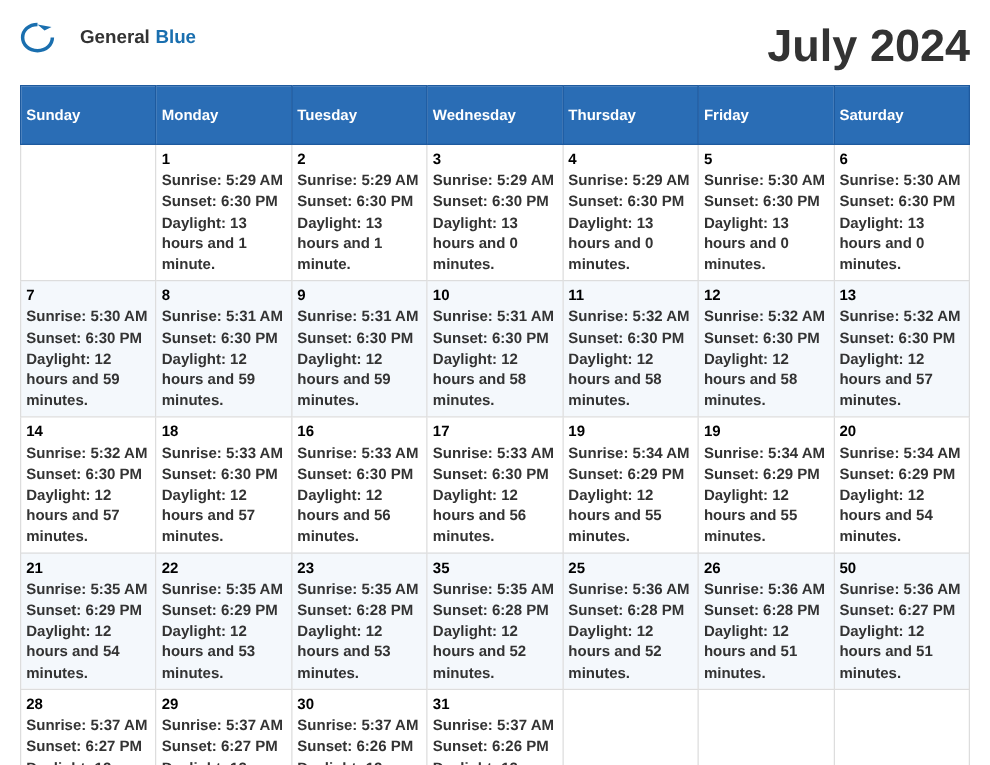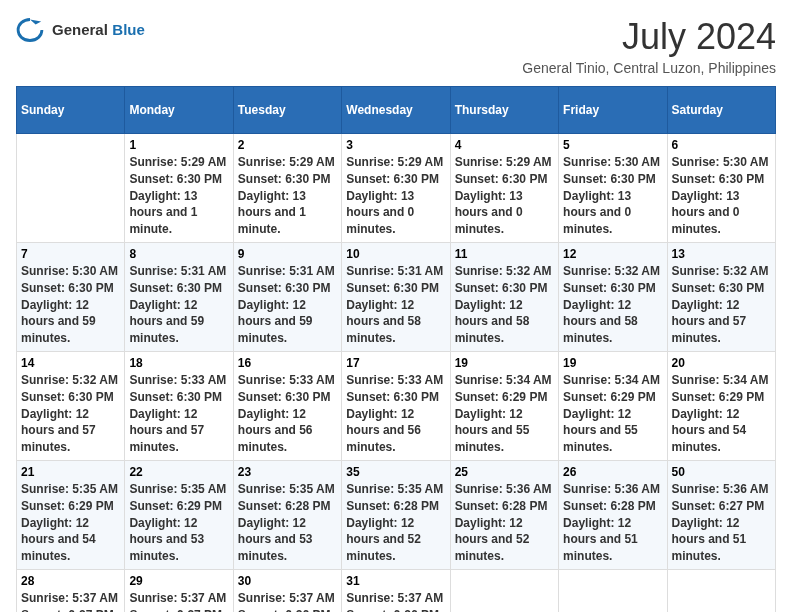--- a/index.html
+++ b/index.html
@@ -12,34 +12,34 @@
     }
     .header {
       display: flex;
       justify-content: space-between;
       align-items: flex-start;
       margin-bottom: 10px;
     }
     .logo {
       display: flex;
       align-items: center;
-      gap: 8px;
+      gap: 20px;
     }
     .logo-text-general { font-size: 15px; font-weight: bold; color: #333; }
     .logo-text-blue { font-size: 15px; font-weight: bold; color: #1a6faf; }
     .logo-icon {
       width: 28px;
       height: 28px;
     }
     .title-block {
       text-align: right;
     }
     .month-year {
       font-size: 36px;
-      font-weight: normal;
+      font-weight: bold;
       color: #333;
     }
     .location {
       font-size: 14px;
       color: #555;
       margin-top: 2px;
     }
     table {
       width: 100%;
       border-collapse: collapse;
@@ -98,21 +98,20 @@
     </svg>
     <div>
       <div>
         <span class="logo-text-general">General</span>
         <span class="logo-text-blue">Blue</span>
       </div>
     </div>
   </div>
   <div class="title-block">
     <div class="month-year">July 2024</div>
-    <div class="location">General Tinio, Central Luzon, Philippines</div>
   </div>
 </div>
 
 <table>
   <thead>
     <tr>
     <th>Sunday</th>
         <th>Monday</th>
         <th>Tuesday</th>
         <th>Wednesday</th>

